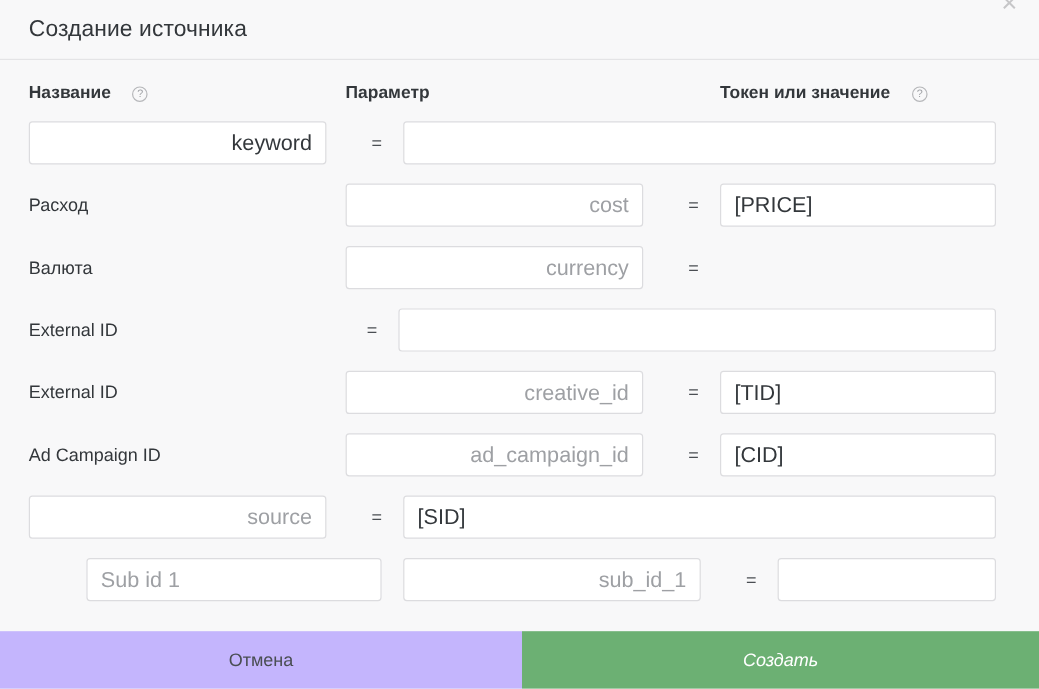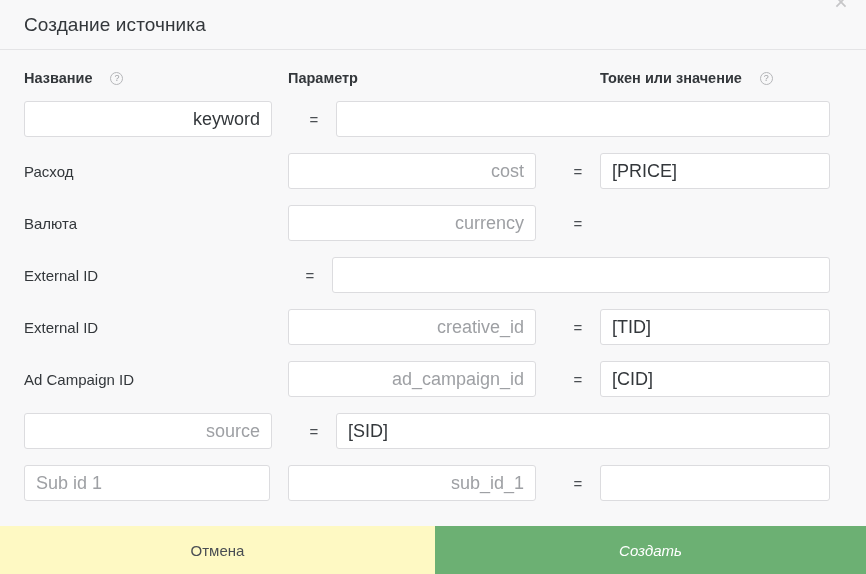--- a/index.html
+++ b/index.html
@@ -119,20 +119,21 @@
     font-size: 15px;
     color: #33373b;
     padding-right: 10px;
     box-sizing: border-box;
   }
   .row-label-input-wrap {
     width: 264px;
     flex: 0 0 264px;
     padding-right: 18px;
     box-sizing: border-box;
+    margin-left: 48px;
   }
 
   .field {
     width: 100%;
     height: 36px;
     box-sizing: border-box;
     border: 1px solid #dcdcdf;
     border-radius: 3px;
     background: #ffffff;
     font-family: "Liberation Sans", sans-serif;
@@ -177,21 +178,21 @@
     cursor: pointer;
     height: 100%;
     display: flex;
     align-items: center;
     justify-content: center;
     padding: 0;
   }
   .btn-cancel {
     width: 435px;
     flex: 0 0 435px;
-    background: #fef9c3;
+    background: #c4b5fd;
     color: #4a4e53;
   }
   .btn-create {
     flex: 1 1 auto;
     background: #6cb073;
     color: #ffffff;
     font-style: italic;
   }
 </style>
 </head>

